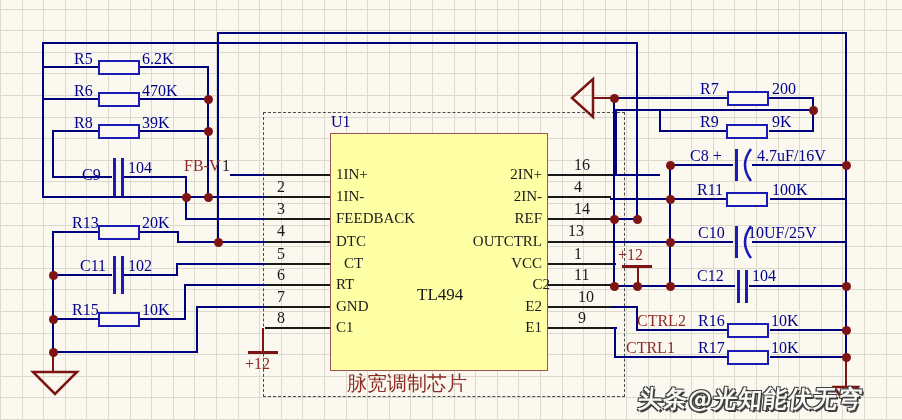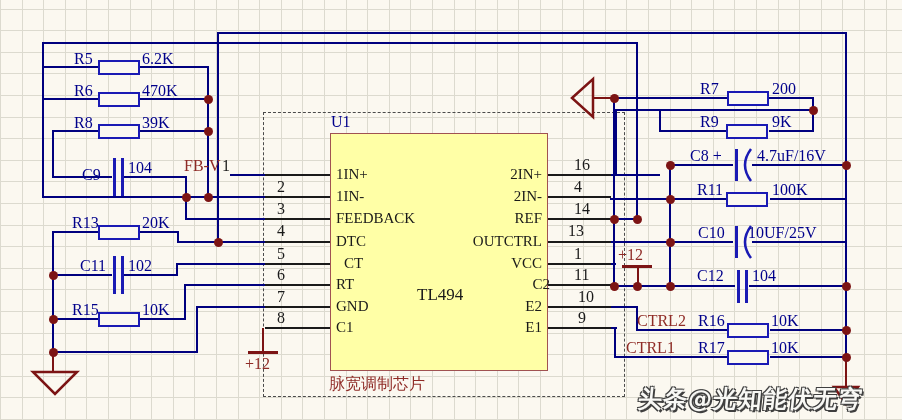--- a/index.html
+++ b/index.html
@@ -177,21 +177,21 @@
     <polygon points="572,98 593,79 593,117" fill="none" stroke="#7c1414" stroke-width="2.5"></polygon>
     <polygon points="33,372 77,372 55,394" fill="none" stroke="#7c1414" stroke-width="2.5"></polygon>
     <polygon points="834,387 858,387 846,404" fill="none" stroke="#7c1414" stroke-width="2.5"></polygon>
     <path d="M751,149 Q739,165 751,181" fill="none" stroke="#1a1ab4" stroke-width="2.5"></path>
     <path d="M751,226 Q739,242 751,258" fill="none" stroke="#1a1ab4" stroke-width="2.5"></path>
   </svg>
 
   <div class="chip"></div>
   <div class="lbl" style="left:331px;top:113px">U1</div>
   <div class="pname" style="left:417px;top:286px;font-size:17px">TL494</div>
-  <div class="net" style="left:329px;top:375px;font-size:16px">脉宽调制芯片</div>
+  <div class="net" style="left:347px;top:375px;font-size:20px">脉宽调制芯片</div>
 
   <div class="pname" style="left:336px;top:166px">1IN+</div>
   <div class="pname" style="left:336px;top:188px">1IN-</div>
   <div class="pname" style="left:336px;top:210px">FEEDBACK</div>
   <div class="pname" style="left:336px;top:233px">DTC</div>
   <div class="pname" style="left:344px;top:255px">CT</div>
   <div class="pname" style="left:336px;top:276px">RT</div>
   <div class="pname" style="left:336px;top:298px">GND</div>
   <div class="pname" style="left:336px;top:319px">C1</div>
 

